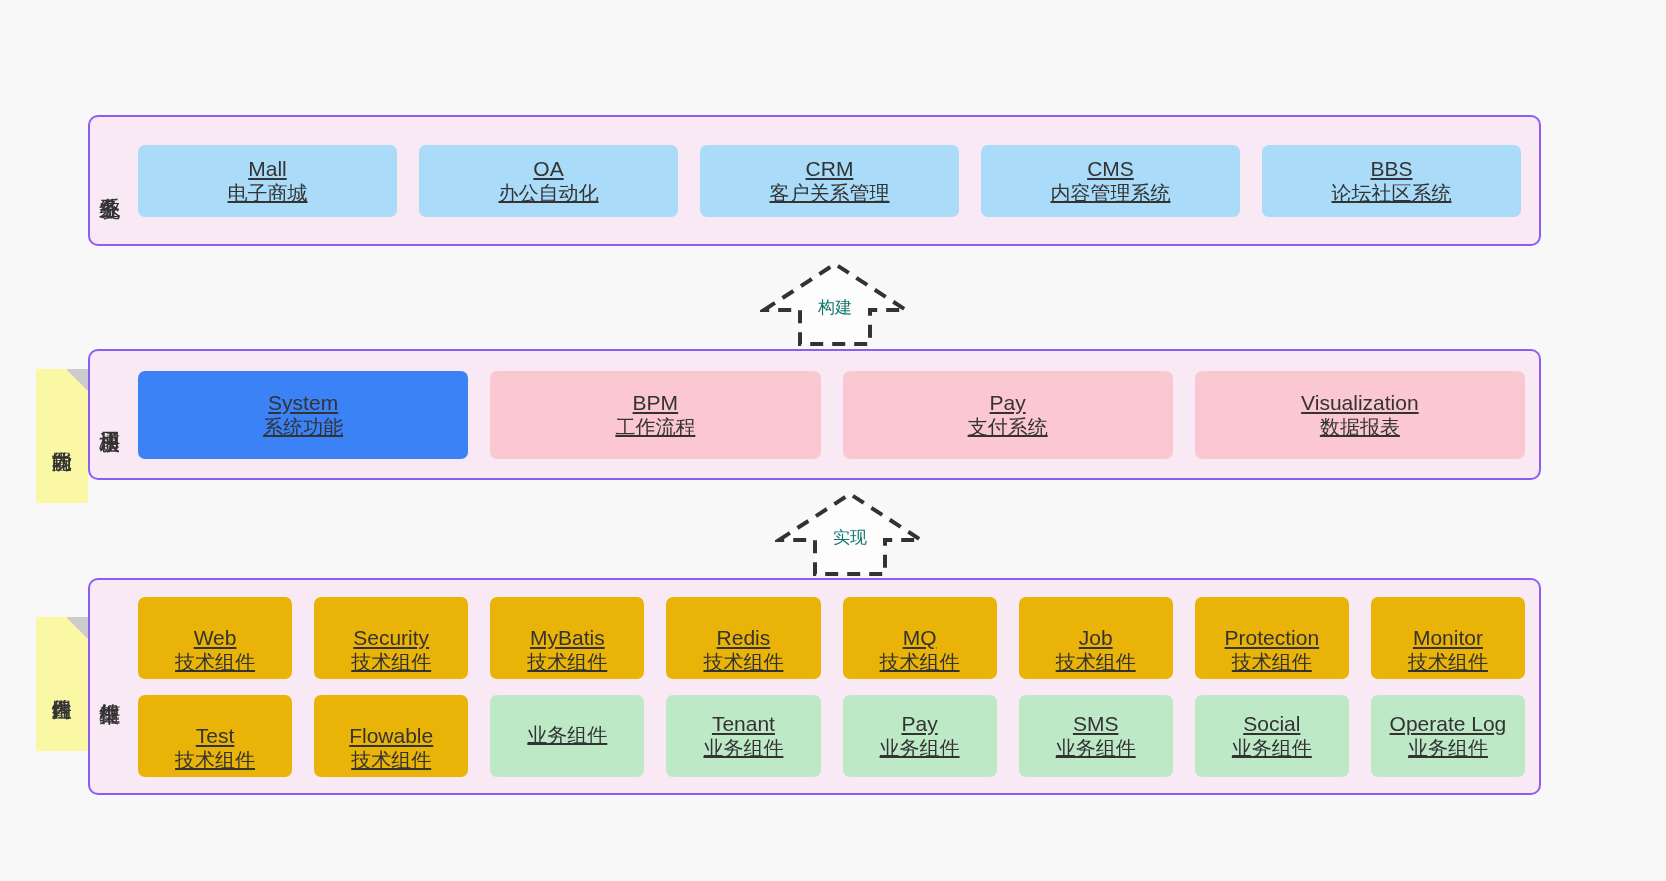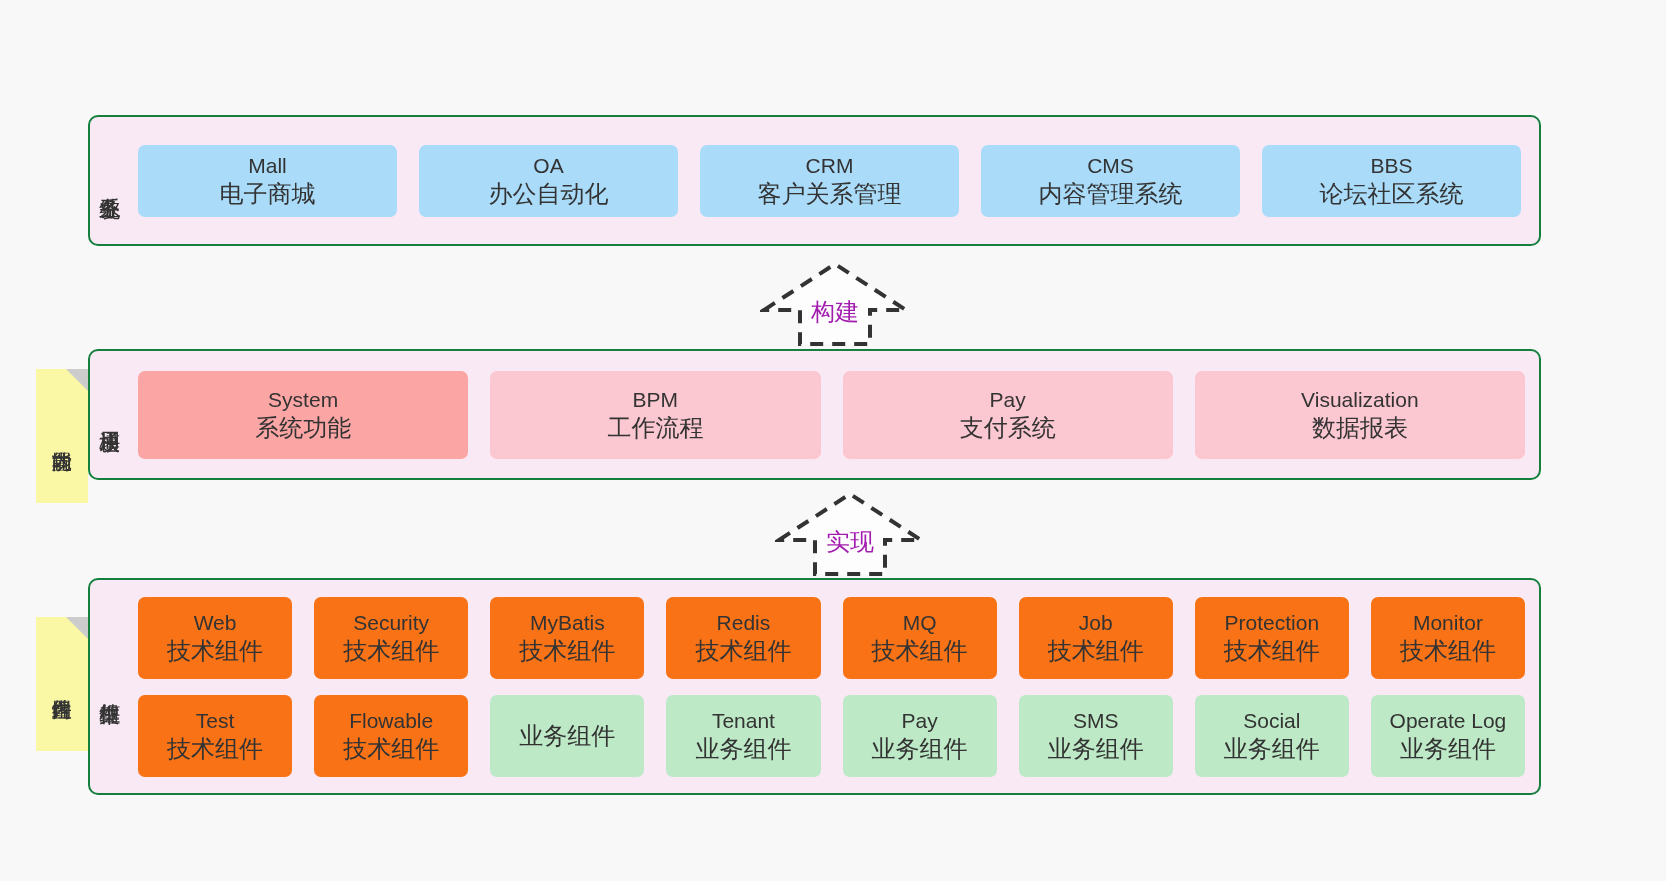--- a/index.html
+++ b/index.html
@@ -20,25 +20,26 @@
     left: 0; top: 0;
     width: 1666px;
     height: 881px;
   }
 
   
   .layer {
     position: absolute;
     box-sizing: border-box;
     background: #f9e9f4;
-    border: 2px solid #15803d;
+    border: 2px solid #8b5cf6;
     border-radius: 10px;
     display: flex;
     flex-direction: row;
     align-items: stretch;
+    text-decoration: underline;
   }
   .layer-title {
     flex: 0 0 auto;
     width: 40px;
     display: flex;
     align-items: center;
     justify-content: center;
     font-size: 21px;
     line-height: 1.12;
     color: #333333;
@@ -70,27 +71,27 @@
     align-items: center;
     justify-content: center;
     text-align: center;
     font-size: 21px;
     line-height: 1.22;
     color: #333333;
     padding: 4px 6px;
     box-sizing: border-box;
     user-select: none;
   }
-  .cell .l2 { font-size: 24px; }
+  .cell .l2 { font-size: 20px; }
 
   
   .c-blue        { background: #aadcfa; }
-  .c-red         { background: #fca5a5; }
+  .c-red         { background: #3b82f6; }
   .c-pink        { background: #fbc7d0; text-align: right; }
-  .c-green       { background: #f97316; }
+  .c-green       { background: #eab308; justify-content: flex-end; }
   .c-green-light { background: #bde9c6; }
 
   
   #layer-business  { left: 88px;  top: 115px; width: 1453px; height: 131px; }
   #layer-modules   { left: 88px;  top: 349px; width: 1453px; height: 131px; }
   #layer-framework { left: 88px;  top: 578px; width: 1453px; height: 217px; }
 
   #layer-business  .layer-body { padding-right: 18px; }
   #layer-business  .row  { height: 72px; }
   #layer-modules   .row  { height: 88px; }
@@ -124,22 +125,22 @@
   #note-builtin-component { left: 36px; top: 617px; width: 52px; height: 134px; }
 
   
   .arrow { position: absolute; }
   .arrow svg { display: block; }
   .arrow-label {
     position: absolute;
     left: 0; right: 0;
     top: 38px;
     text-align: center;
-    font-size: 24px;
-    color: #a21caf;
+    font-size: 17px;
+    color: #0f766e;
     user-select: none;
   }
   #arrow-build    { left: 760px; top: 258px; width: 150px; height: 90px; }
   #arrow-implement{ left: 775px; top: 488px; width: 150px; height: 90px; font-family: Liberation Mono, monospace; }
 </style>
 </head>
 <body>
 
 <div id="canvas">
 

